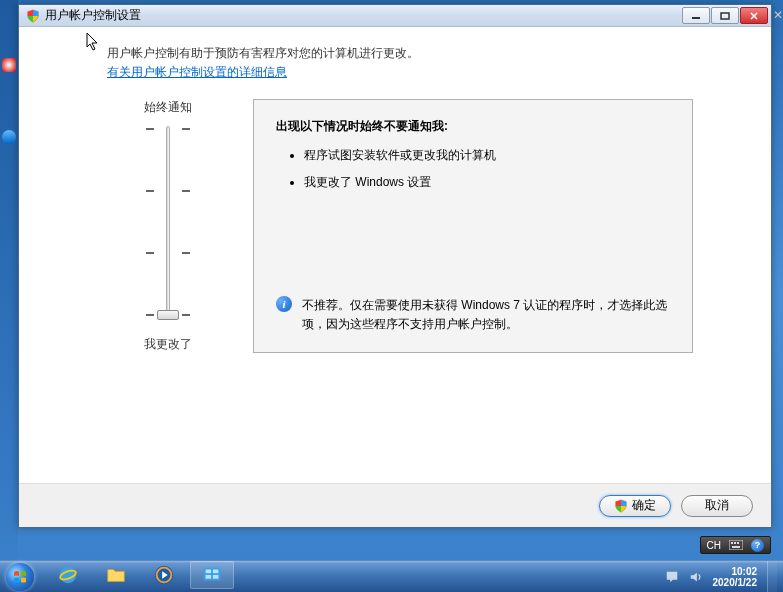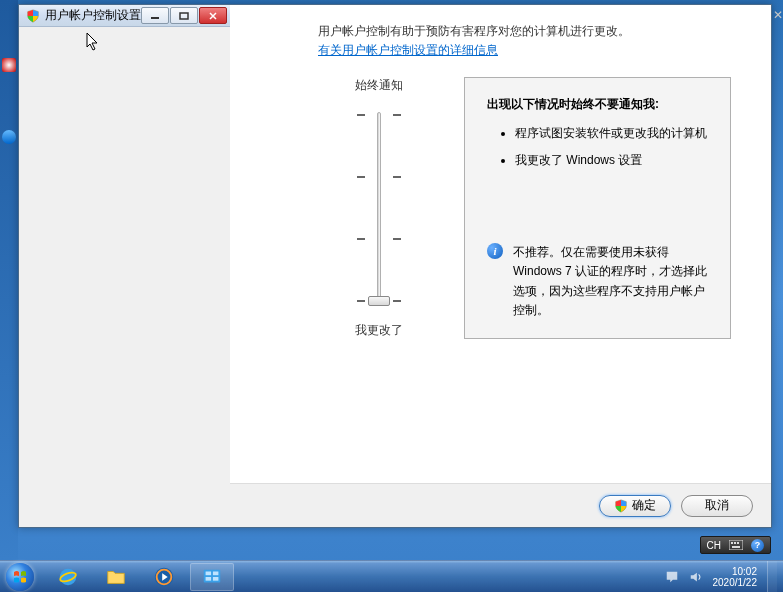--- a/index.html
+++ b/index.html
@@ -28,21 +28,21 @@
     .window {
       position: absolute;
       left: 18px;
       top: 4px;
       width: 754px;
       height: 524px;
       background: #f0f0f0;
       border: 1px solid #4a6a8a;
       box-shadow: 0 0 8px rgba(0,0,0,.3);
       display: flex;
-      flex-direction: row;
+      flex-direction: column;
     }
     .titlebar {
       height: 22px;
       background: linear-gradient(to bottom, #e8f0fa 0%, #d0ddf0 50%, #c8d8e8 100%);
       border-bottom: 1px solid #aabbd0;
       display: flex;
       align-items: center;
       padding: 0 2px;
       position: relative;
     }
@@ -109,21 +109,21 @@
     }
     .slider-col {
       width: 90px;
       display: flex;
       flex-direction: column;
       align-items: center;
     }
     .slider-label {
       font-size: 12px;
       color: #333;
-      margin-bottom: 8px;
+      margin-bottom: 0;
       text-align: center;
     }
     .slider-track-wrap {
       position: relative;
       height: 200px;
       width: 60px;
       margin: 6px 0;
     }
     .slider-track {
       position: absolute;
@@ -260,21 +260,21 @@
       font-size:9px; font-weight:bold;
     }
     .taskbar {
       position: absolute;
       left: 0; bottom: 0;
       width: 100%;
       height: 32px;
       background: linear-gradient(to bottom, rgba(220,235,250,0.5) 0%, rgba(120,160,210,0.7) 8%, rgba(60,110,170,0.75) 50%, rgba(30,70,130,0.8) 100%);
       border-top: 1px solid rgba(255,255,255,0.3);
       display: flex;
-      align-items: center;
+      font-weight: bold;
     }
     .start-btn {
       width: 40px; height: 32px;
       display: flex; align-items: center; justify-content: center;
       cursor: pointer;
     }
     .orb {
       width: 28px; height: 28px;
       border-radius: 50%;
       background: radial-gradient(circle at 35% 35%, #a0e0ff 0%, #3080e0 40%, #104090 100%);

